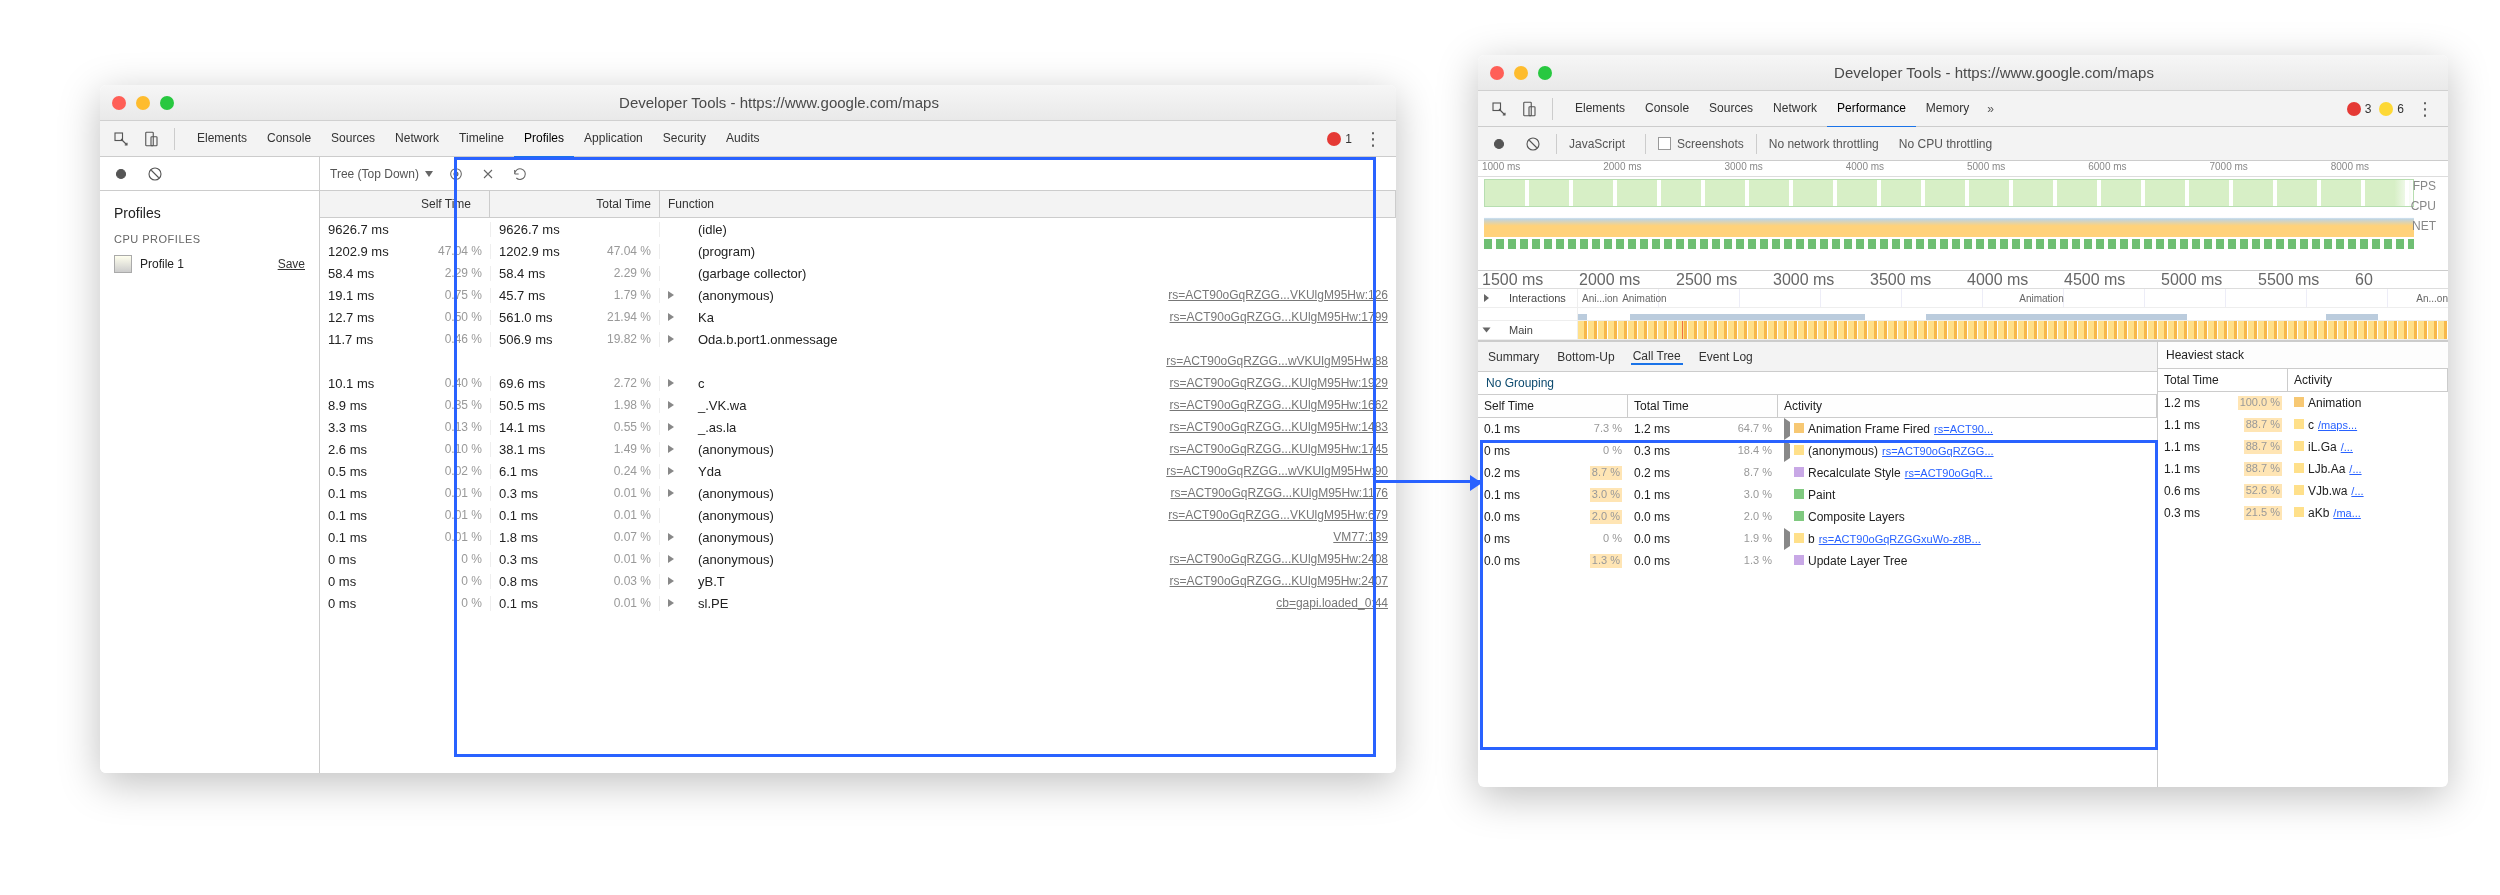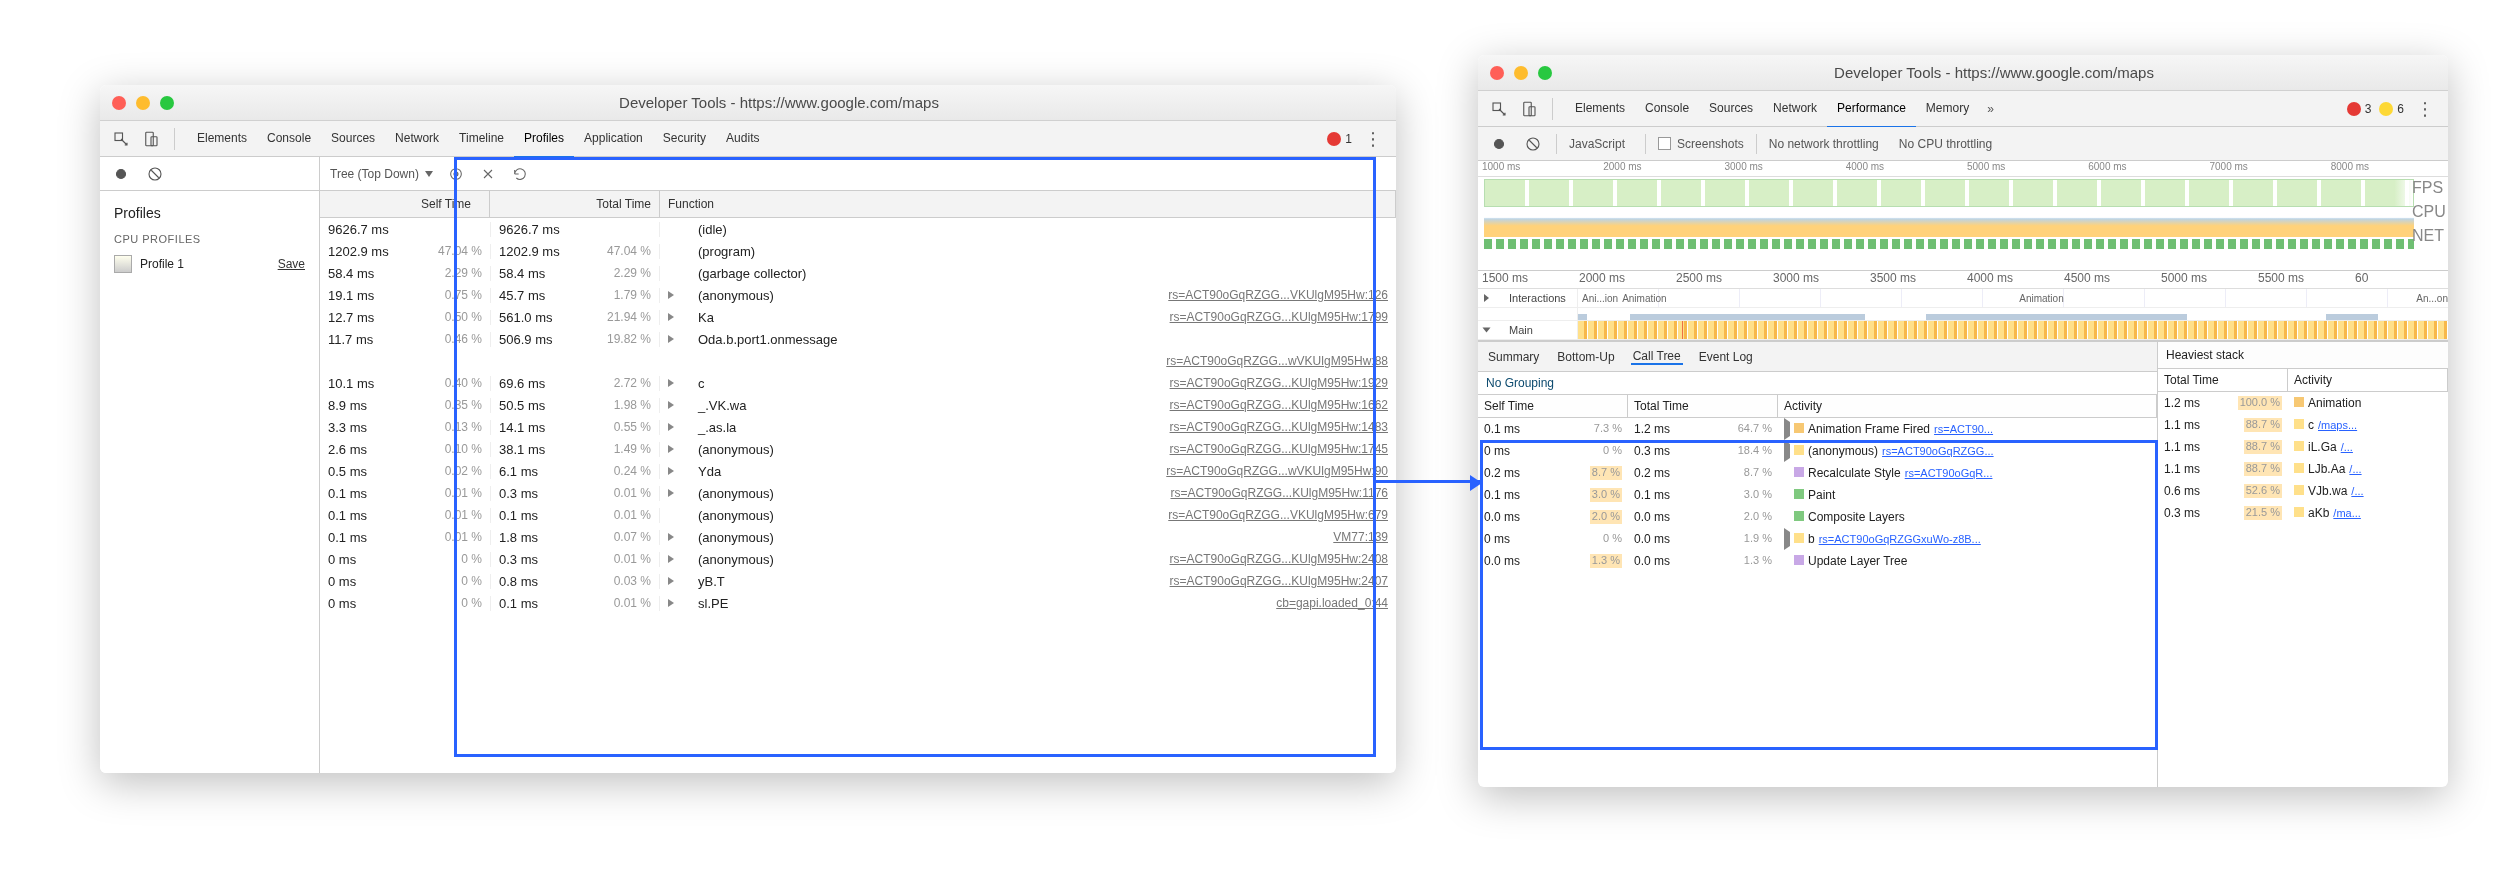--- a/index.html
+++ b/index.html
@@ -118,31 +118,31 @@
     background: #fff;
   }
   .overview .ruler {
     height: 16px;
     border-bottom: 1px solid #ddd;
     display: flex;
     font-size: 10px;
     color: #888;
   }
   .overview .ruler span { flex: 1; text-align: left; padding-left: 4px; }
-  .overview .lane-labels { position: absolute; right: 6px; top: 18px; display: flex; flex-direction: column; gap: 6px; font-size: 16px; color: #888; text-align: right; width: 30px; }
+  .overview .lane-labels { position: absolute; right: 12px; top: 18px; display: flex; flex-direction: column; gap: 6px; font-size: 12px; color: #888; text-align: right; width: 30px; }
   .ov-lane { height: 28px; margin: 2px 34px 2px 6px; position: relative; }
   .ov-lane.fps { background: linear-gradient(to right, #d7efc6 0%, #d7efc6 98%, #fff 100%); border: 1px solid #b7deb0; }
   .ov-lane.cpu { background: linear-gradient(to top, #ffd27a 40%, #bcd4e6 65%, #fff 70%); }
   .ov-lane.net { height: 10px; background: repeating-linear-gradient(90deg, #6fbf73 0 8px, #fff 8px 12px); }
   .ov-lane.fps::after { content:""; position:absolute; inset:0; background: repeating-linear-gradient(90deg, transparent 0 40px, #fff 40px 44px); }
 
   .timeline {
     border-bottom: 1px solid #ccc;
   }
-  .timeline .ruler { height: 18px; border-bottom: 1px solid #ddd; display: flex; font-size: 12px; color: #666; }
+  .timeline .ruler { height: 18px; border-bottom: 1px solid #ddd; display: flex; font-size: 16px; color: #666; }
   .timeline .ruler span { flex: 1; text-align: left; padding-left: 4px; }
   .tracks { font-size: 12px; }
   .track { display: flex; align-items: stretch; border-bottom: 1px solid #eee; }
   .track .lbl { width: 100px; padding: 2px 6px; display:flex; align-items: center; gap: 20px; color: #444; font-size: 11px; border-right:1px solid #eee; }
   .track .lbl .tri2 { width:0;height:0;border-top:4px solid transparent;border-bottom:4px solid transparent;border-left:5px solid #666; }
   .track .lbl .tri2.open { transform: rotate(90deg); }
   .track .strip { flex: 1; height: 18px; position: relative; justify-content: center; }
   .strip.interactions { background: repeating-linear-gradient(90deg, transparent 0 80px, rgba(0,0,150,.07) 80px 81px); }
   .strip.anim { background: linear-gradient(90deg, #bcd 1%, #fff 1% 6%, #bcd 6% 33%, #fff 33% 40%, #bcd 40% 70%, #fff 70% 86%, #bcd 86% 92%, #fff 92%); height: 6px; margin-top:6px; }
   .main-strip { height: 60px; }

